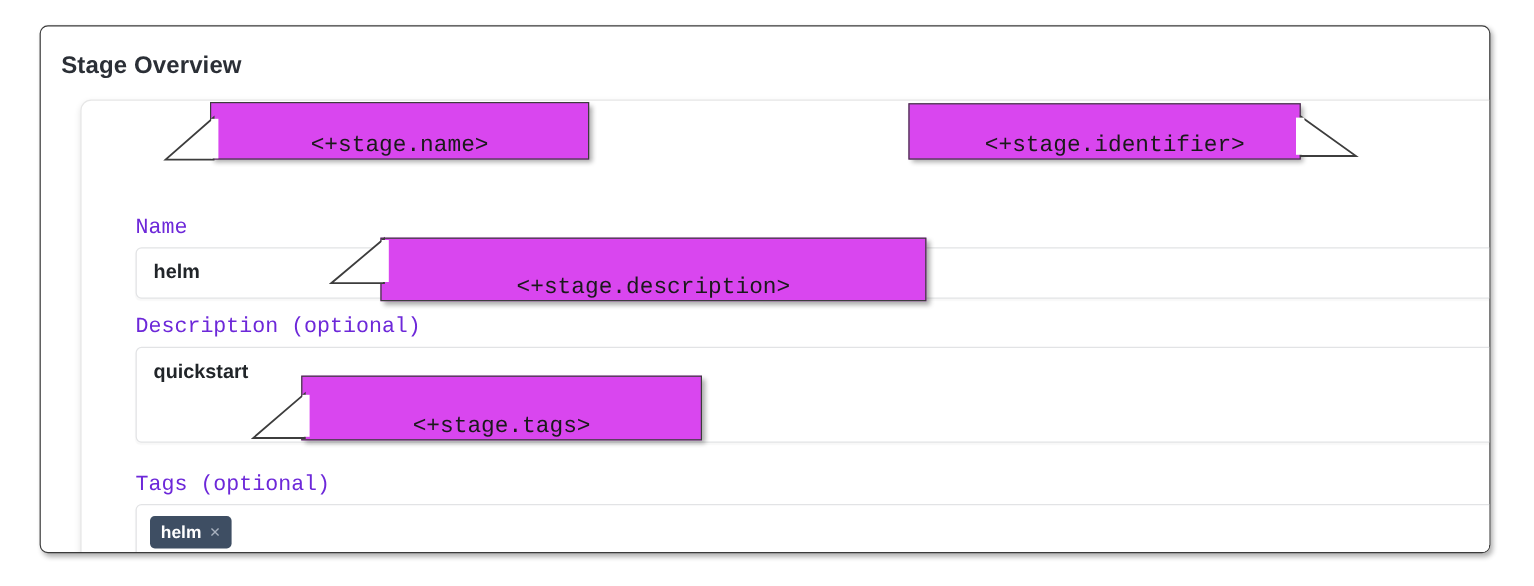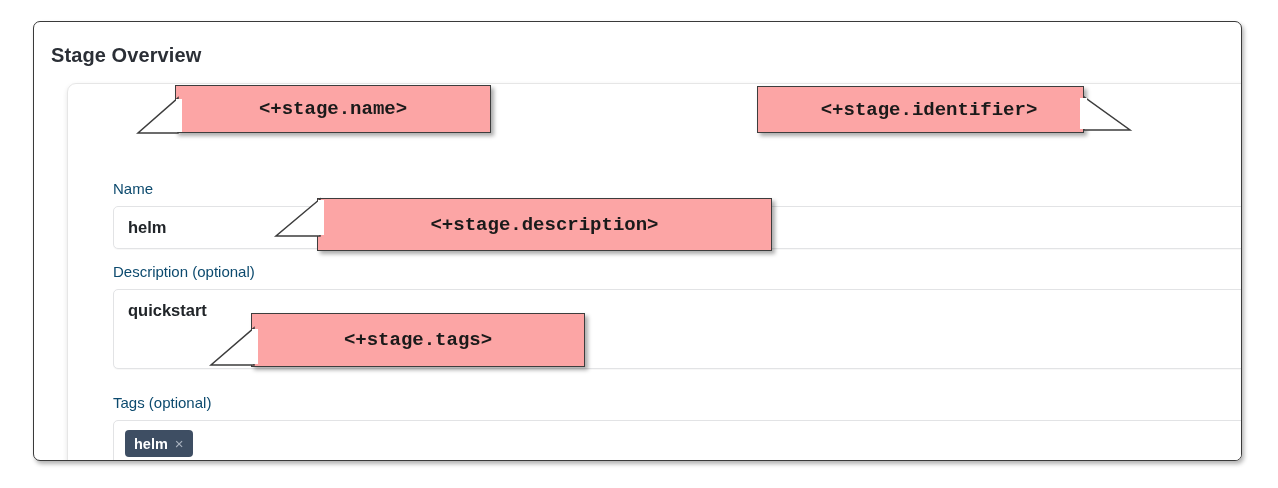--- a/index.html
+++ b/index.html
@@ -32,22 +32,23 @@
     background:#ffffff;
     border:1px solid #e6e6e6;
     border-radius:9px;
     box-shadow:0 2px 5px rgba(0,0,0,.10);
     box-sizing:border-box;
   }
 
   .field-block{position:absolute;left:45px;width:1155px;}
 
   .field-label{
-    font-size:15px;color:#0c4a6e;font-weight:normal;
+    font-size:18px;color:#6d28d9;font-weight:normal;
     display:inline-block;
+    font-family:Liberation Mono, monospace;
   }
 
   .text-input{
     box-sizing:border-box;width:1155px;height:43px;
     border:1px solid #e2e3e5;border-radius:5px;background:#fff;
     font-family:"Liberation Sans", sans-serif;
     font-size:16.5px;color:#212529;font-weight:bold;
     padding:0 14px;outline:none;
     box-shadow:0 1px 1px rgba(0,0,0,.03);
   }
@@ -71,29 +72,28 @@
     position:absolute;left:11px;top:9px;height:27px;
     display:flex;align-items:center;gap:7px;
     background:#3e4e63;border-radius:4px;padding:0 9px;
   }
   .tag-chip .tag-text{font-size:14.5px;color:#ffffff;font-weight:bold;}
   .tag-chip .tag-x{font-size:15px;color:#a9b2bf;line-height:1;cursor:pointer;}
 
   
   .callout{
     position:absolute;
-    background:#fca5a5;
+    background:#d946ef;
     border:1.5px solid #3d3d3d;
     box-shadow:3px 3px 4px rgba(0,0,0,.33);
-    display:flex;align-items:center;justify-content:center;
+    display:flex;align-items:flex-end;justify-content:center;
     font-family:"Liberation Mono","DejaVu Sans Mono",monospace;
     font-size:19px;color:#1a1a1a;letter-spacing:0px;
     box-sizing:border-box;
     z-index:30;
-    font-weight:bold;
   }
   
   .tail{position:absolute;z-index:31;overflow:visible;}
   .tail polygon{fill:#ffffff;stroke:#3d3d3d;stroke-width:1.5;}
 </style>
 </head>
 <body>
 
 <div id="outer-frame">
 

